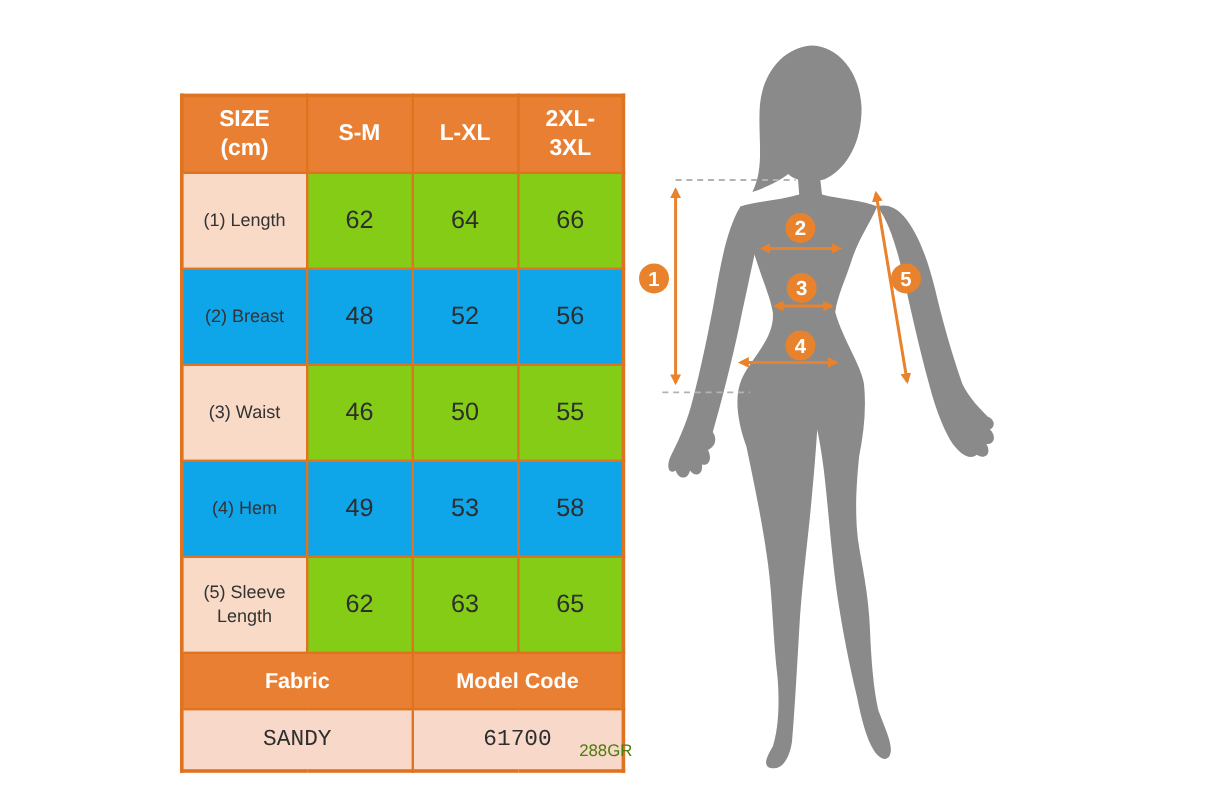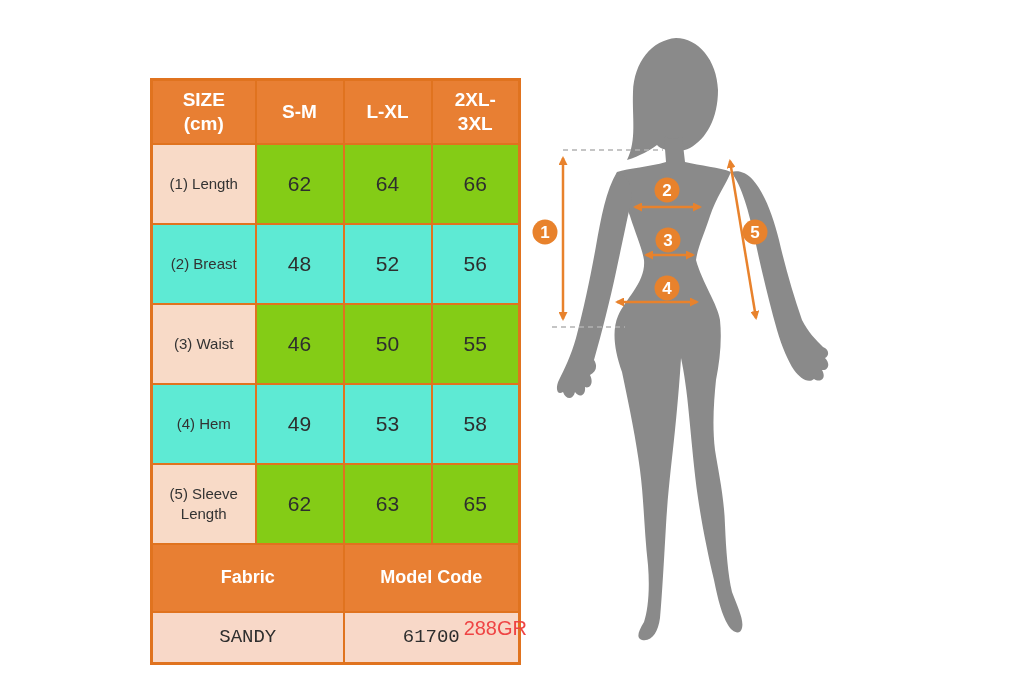--- a/index.html
+++ b/index.html
@@ -21,28 +21,28 @@
   col.c1{width:104px;} col.c2{width:88px;} col.c3{width:88px;} col.c4{width:88px;}
   tr.head-row th{
     background:#e87f33;color:#ffffff;font-weight:bold;font-size:19px;line-height:1.25;
     height:64px;
   }
   tr.head-row th.size-head span{display:inline-block;max-width:62px;}
   tr.head-row th.xxl-head span{display:inline-block;max-width:52px;}
   tr.data-row{height:80px;}
   tr.data-row td.label{font-size:15px;color:#333333;background:#f8dac7;line-height:1.3;}
   tr.data-row td.val{font-size:21px;color:#2e2e2e;background:#84cc16;}
-  tr.data-row.alt td{background:#5eead4;}
-  tr.footer-head th{height:68px;font-size:18px;}
+  tr.data-row.alt td{background:#0ea5e9;}
+  tr.footer-head th{height:47px;font-size:18px;}
   tr.footer-data{height:52px;font-family:Liberation Mono, monospace;}
   tr.footer-data td{font-size:19px;color:#2e2e2e;background:#f8d8c8;}
   
   .weight-note{
     position:absolute;left:150px;top:617px;width:377px;text-align:right;
-    font-size:20px;color:#ef4444;
+    font-size:14px;color:#4d7c0f;
   }
   
   svg.figure{position:absolute;left:530px;top:20px;}
   .sil{fill:#8a8a8a;stroke:none;}
   .meas{stroke:#e8822c;stroke-width:2.5;fill:none;}
   .dash{stroke:#b3b3b3;stroke-width:1.5;stroke-dasharray:5 4;fill:none;}
   .mcirc{fill:#e8822c;}
   .mnum{fill:#ffffff;font-weight:bold;font-size:17px;text-anchor:middle;
         font-family:"Liberation Sans", sans-serif;}
 </style>

